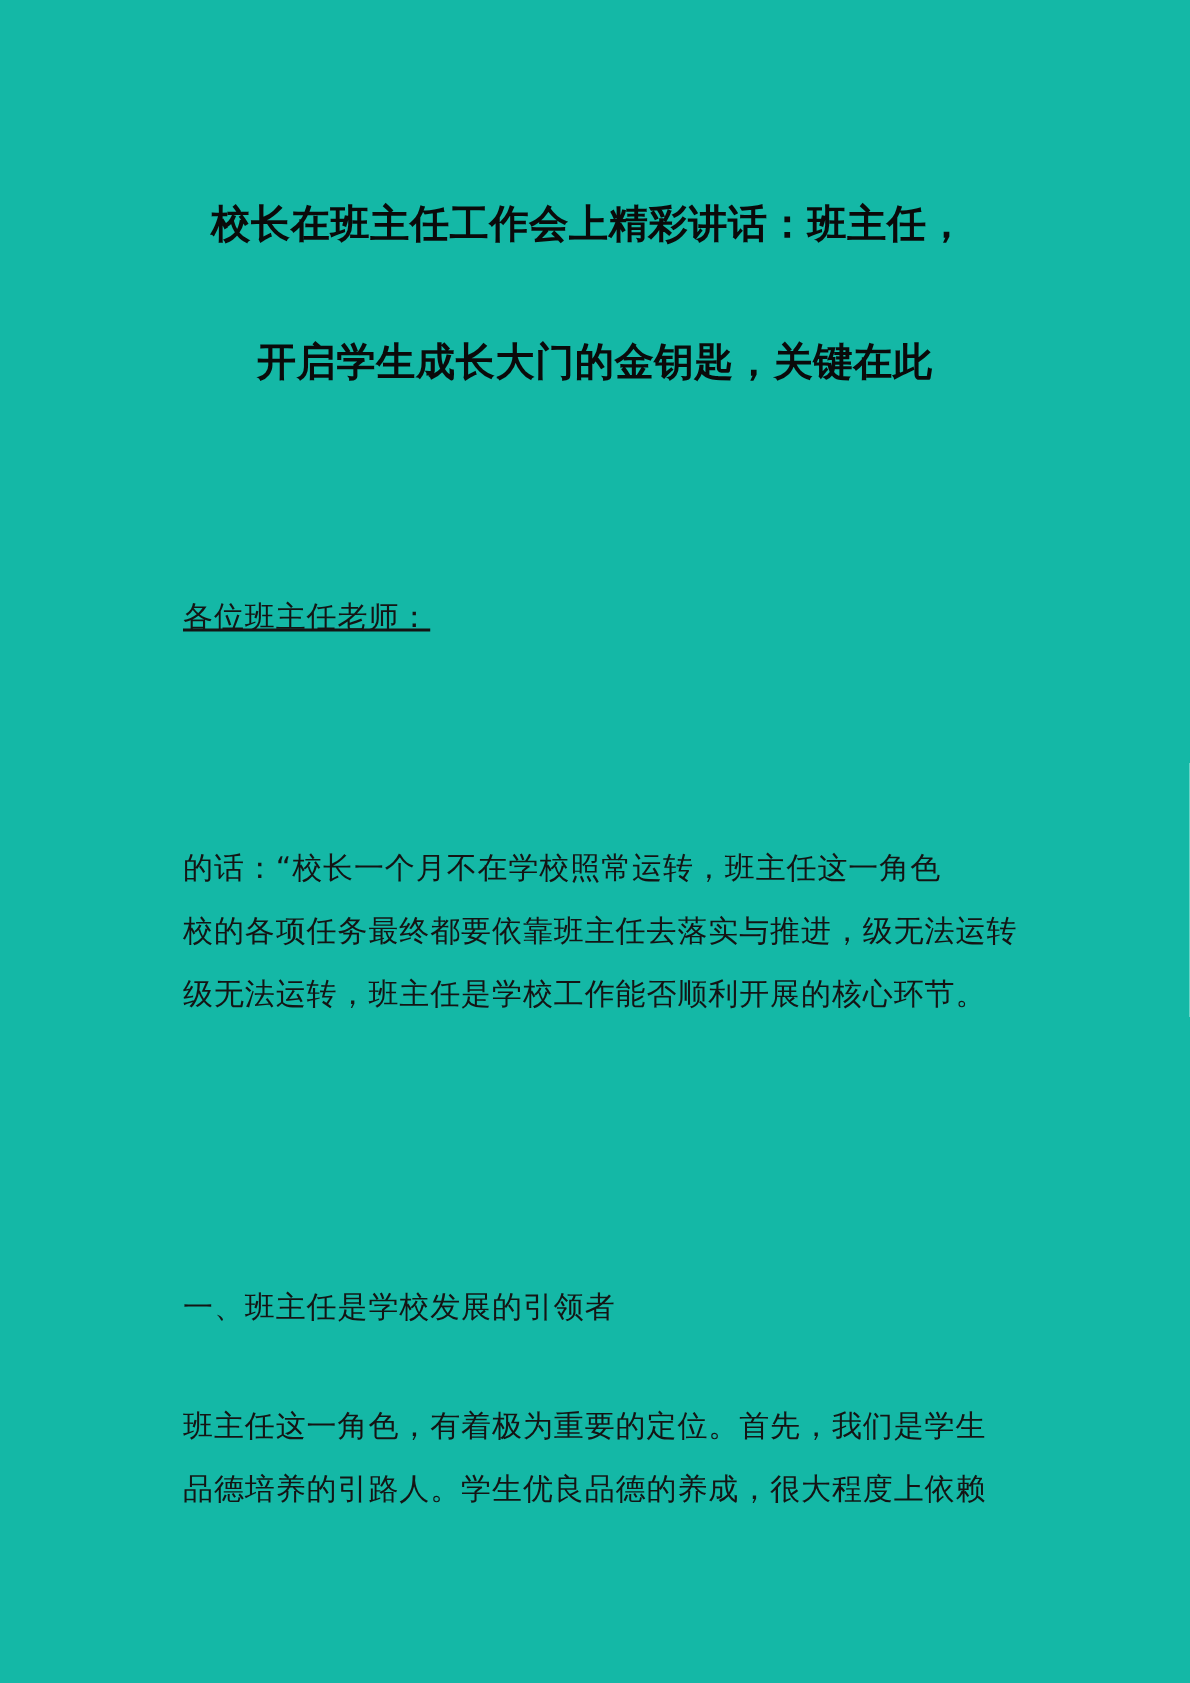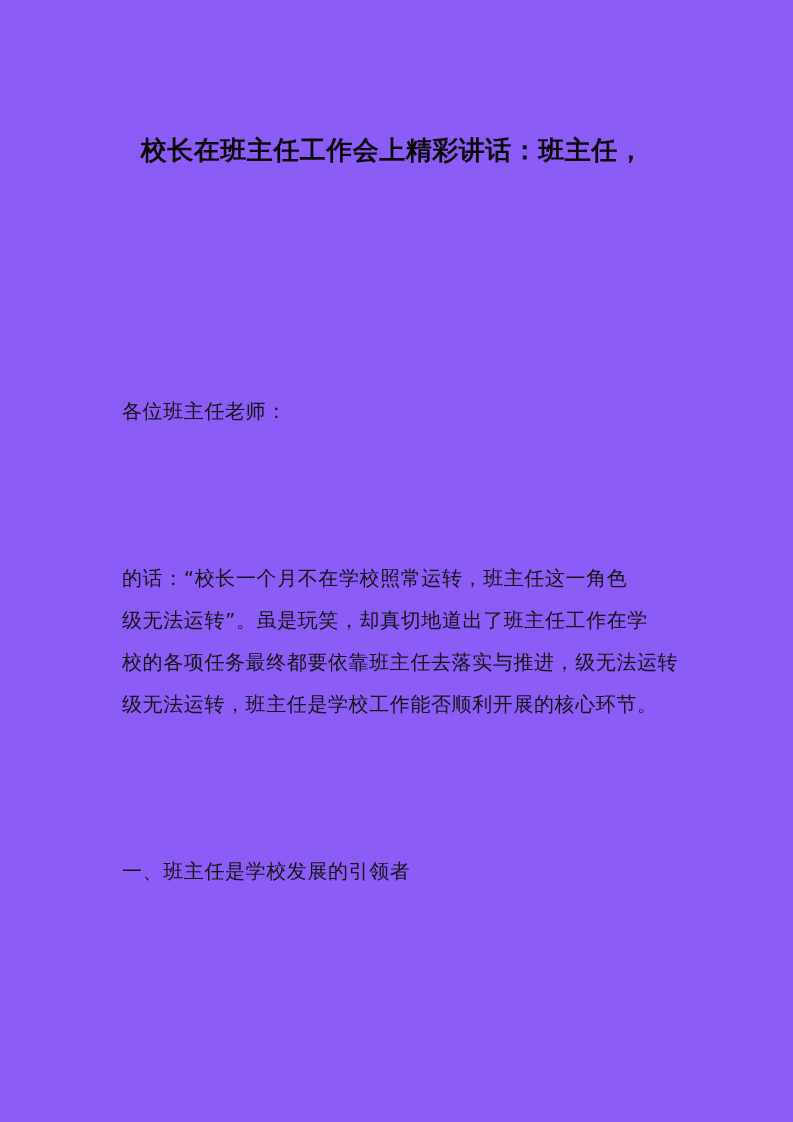--- a/index.html
+++ b/index.html
@@ -13,21 +13,21 @@
       position: relative;
       overflow: hidden;
       font-family: "DejaVu Sans", "Liberation Sans", sans-serif;
       color: #111111;
     }
     .page {
       position: absolute;
       left: 0; top: 0;
       width: 793px;
       height: 1122px;
-      background: #8b5cf6;
+      background: #14b8a6;
     }
     .title-line {
       position: absolute;
       left: 0;
       width: 793px;
       text-align: center;
       font-size: 26px;
       font-weight: bold;
       line-height: 34px;
       letter-spacing: 0.5px;
@@ -45,43 +45,47 @@
       line-height: 42px;
       color: #141414;
       text-align: justify;
       letter-spacing: 0.6px;
     }
     .para .line {
       display: block;
       white-space: nowrap;
       height: 42px;
     }
-    .salutation { top: 390px; }
+    .salutation { top: 390px; text-decoration: underline; }
     .greeting { top: 474px; }
     .p1 { top: 557px; }
     .heading1 { top: 850px; }
     .p2 { top: 929px; }
   </style>
 </head>
 <body>
 
 <div class="page">
 
   <div class="title-line title-1">校长在班主任工作会上精彩讲话：班主任，</div>
+  <div class="title-line title-2">开启学生成长大门的金钥匙，关键在此</div>
 
   <div class="para salutation">
     <span class="line">各位班主任老师：</span>
   </div>
 
 
   <div class="para p1">
     <span class="line">的话：“校长一个月不在学校照常运转，班主任这一角色</span>
-    <span class="line">级无法运转”。虽是玩笑，却真切地道出了班主任工作在学</span>
     <span class="line">校的各项任务最终都要依靠班主任去落实与推进，级无法运转</span>
     <span class="line">级无法运转，班主任是学校工作能否顺利开展的核心环节。</span>
   </div>
 
   <div class="para heading1">
     <span class="line">一、班主任是学校发展的引领者</span>
   </div>
 
+  <div class="para p2">
+    <span class="line">班主任这一角色，有着极为重要的定位。首先，我们是学生</span>
+    <span class="line">品德培养的引路人。学生优良品德的养成，很大程度上依赖</span>
+  </div>
 
 </div>
 
 </body></html>

